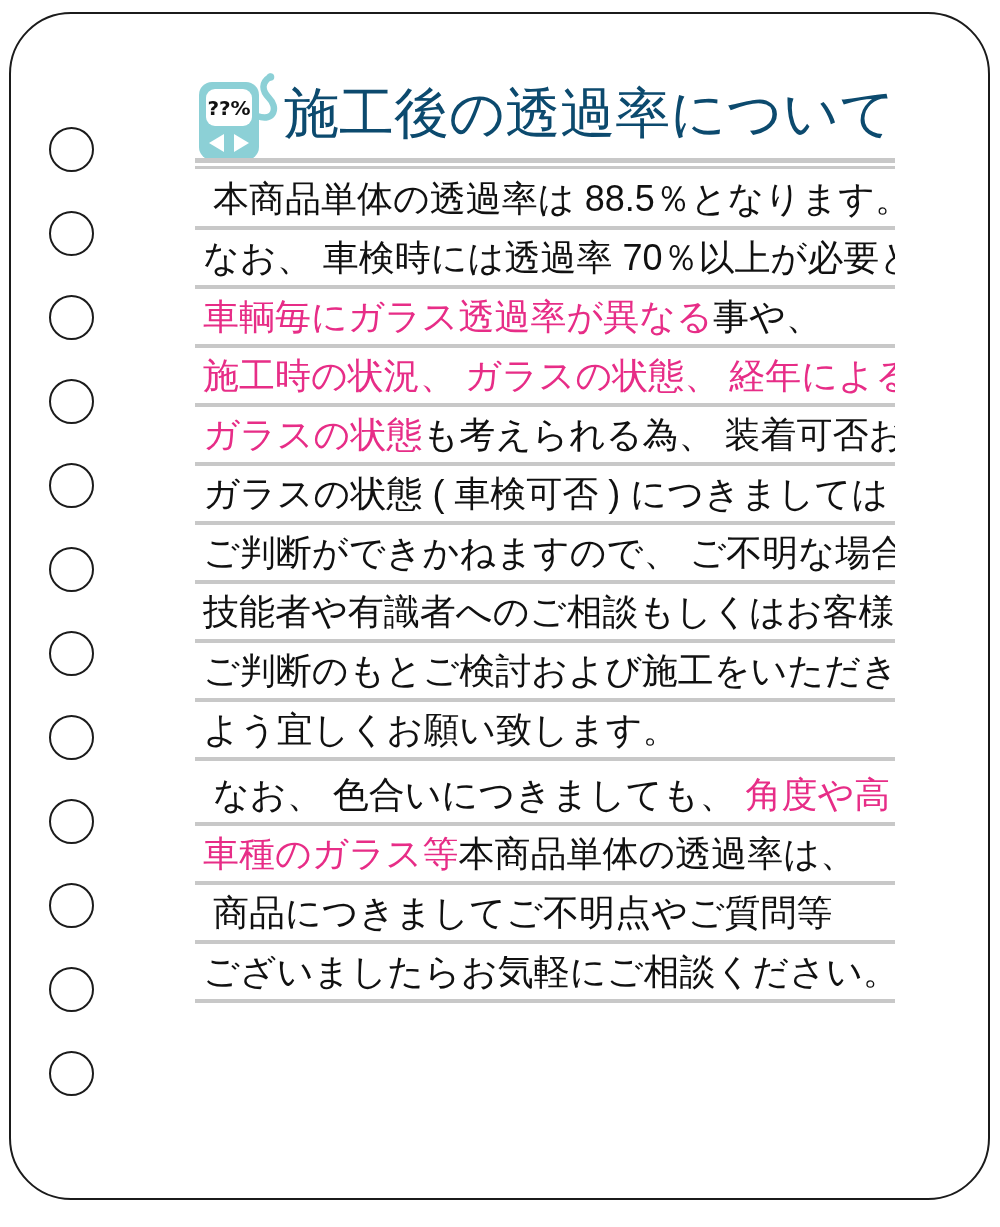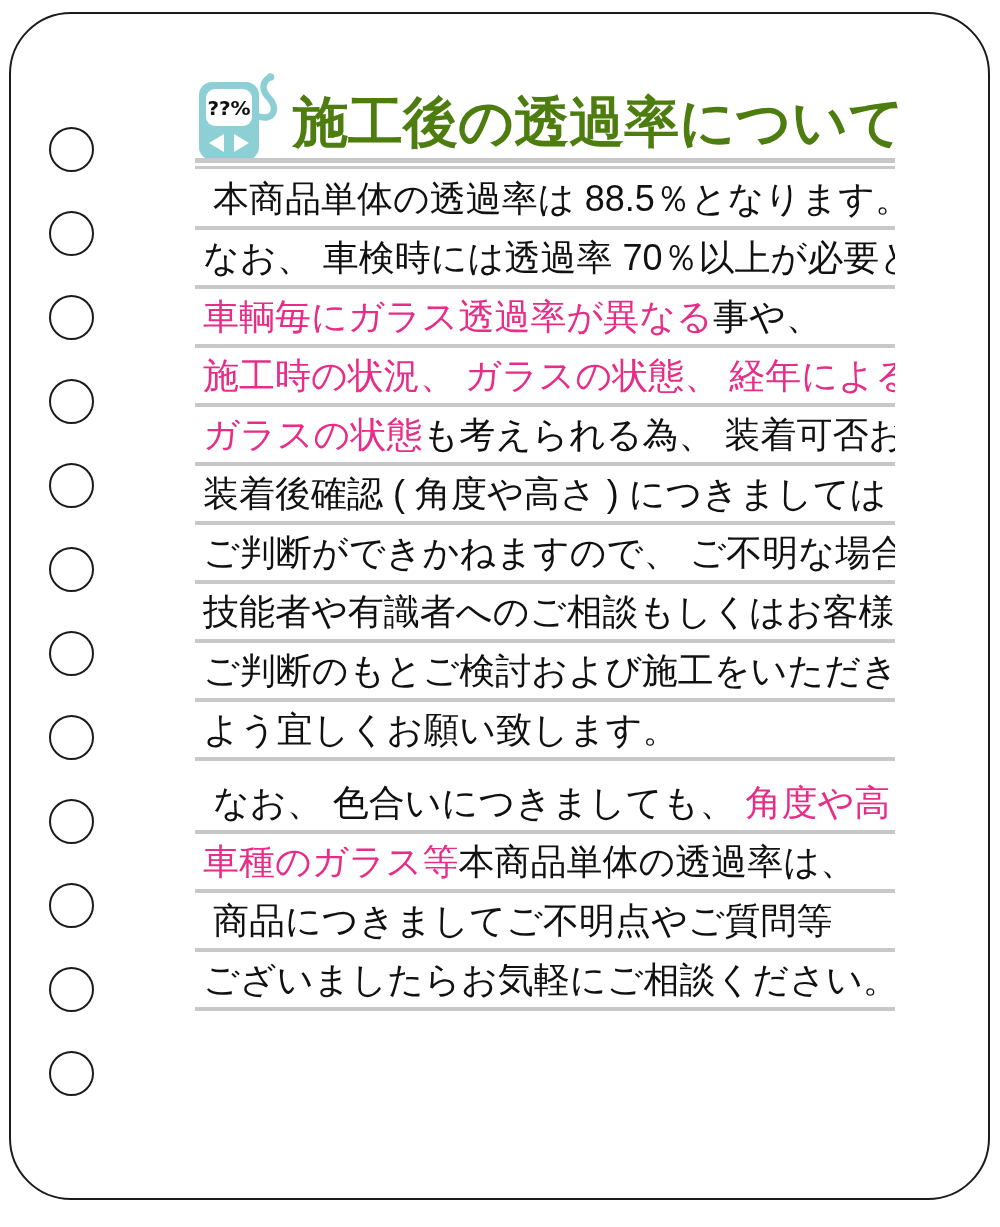--- a/index.html
+++ b/index.html
@@ -21,36 +21,36 @@
   }
   .hole{
     position:absolute;left:49px;width:45px;height:45px;border-radius:50%;
     border:2px solid #1b1b1b;background:#ffffff;
   }
   .header{
     position:absolute;left:195px;top:68px;width:700px;height:104px;
   }
   .meter-icon{position:absolute;left:2px;top:4px;}
   .page-title{
-    position:absolute;left:88px;top:8px;margin:10px;
-    font-size:55px;font-weight:700;line-height:72px;color:#4d7c0f;
+    position:absolute;left:88px;top:8px;margin:1px;
+    font-size:55px;font-weight:400;line-height:72px;color:#0c4a6e;
     letter-spacing:0px;white-space:nowrap;
   }
   .rule-a{position:absolute;left:0;top:90px;width:700px;height:5px;background:var(--rule);}
   .rule-b{position:absolute;left:0;top:98px;width:700px;height:3px;background:var(--rule);}
   .lines{
     position:absolute;left:195px;top:171px;width:700px;
   }
   .line{
     height:59px;border-bottom:4px solid var(--rule);
     display:flex;
     font-size:36px;line-height:56px;white-space:pre;
     padding-left:8px;overflow:hidden;color:var(--ink);
   }
-  .line.gap{margin-top:14px;}
+  .line.gap{margin-top:6px;}
   .seg.p{color:var(--pink);font-family:Liberation Serif, serif;}
 </style>
 </head>
 <body>
 
 <div class="page"></div>
 
 <div id="holes">
     <div class="hole" style="top: 127px;"></div>
     <div class="hole" style="top: 211px;"></div>
@@ -80,21 +80,21 @@
   <div class="rule-a"></div>
   <div class="rule-b"></div>
 </div>
 
 <div class="lines" id="lines">
     <div class="line"><span class="seg"> 本商品単体の透過率は 88.5％となります。</span></div>
     <div class="line"><span class="seg">なお、 車検時には透過率 70％以上が必要と</span></div>
     <div class="line"><span class="seg p">車輌毎にガラス透過率が異なる</span><span class="seg">事や、</span></div>
     <div class="line"><span class="seg p">施工時の状況、 ガラスの状態、 経年による</span></div>
     <div class="line"><span class="seg p">ガラスの状態</span><span class="seg">も考えられる為、 装着可否および</span></div>
-    <div class="line"><span class="seg">装着後確認 ( 角度や高さ ) につきましては</span></div>
+    <div class="line"><span class="seg">ガラスの状態 ( 車検可否 ) につきましては</span></div>
     <div class="line"><span class="seg">ご判断ができかねますので、 ご不明な場合は、</span></div>
     <div class="line"><span class="seg">技能者や有識者へのご相談もしくはお客様の</span></div>
     <div class="line"><span class="seg">ご判断のもとご検討および施工をいただきます</span></div>
     <div class="line"><span class="seg">よう宜しくお願い致します。</span></div>
     <div class="line gap"><span class="seg"> なお、 色合いにつきましても、 </span><span class="seg p">角度や高さ</span></div>
     <div class="line"><span class="seg p">車種のガラス等</span><span class="seg">本商品単体の透過率は、</span></div>
     <div class="line"><span class="seg"> 商品につきましてご不明点やご質問等</span></div>
     <div class="line"><span class="seg">ございましたらお気軽にご相談ください。</span></div>
   </div>
 

